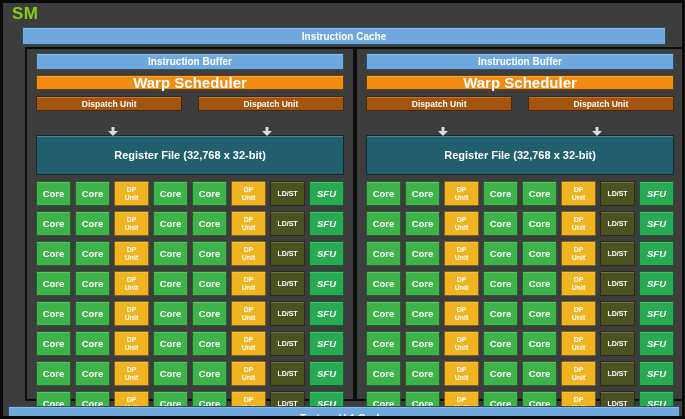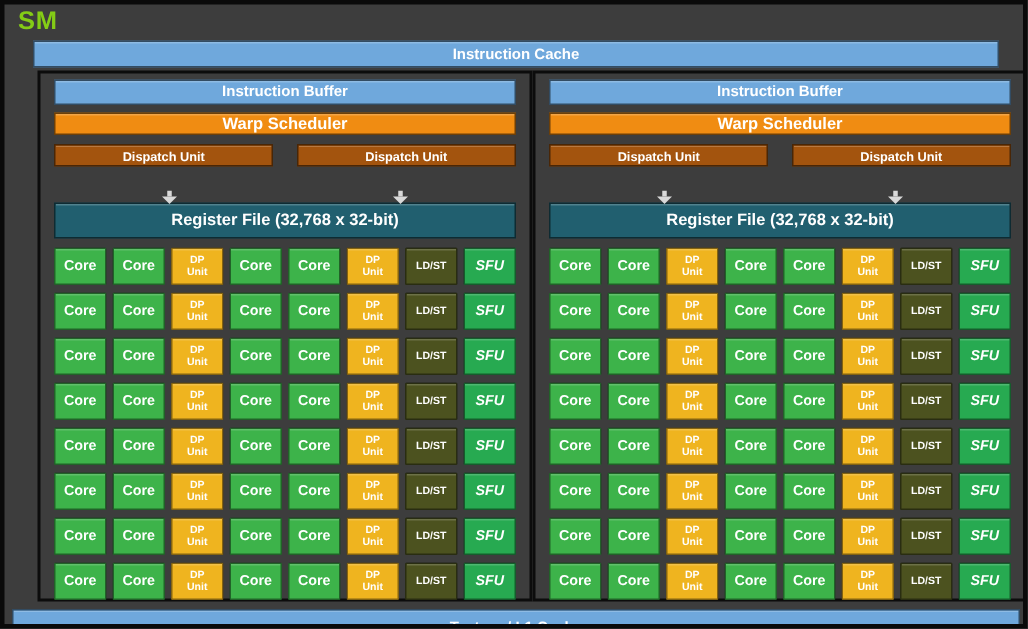--- a/index.html
+++ b/index.html
@@ -28,35 +28,35 @@
     position:absolute;left:16px;top:44px;width:672px;height:354px;
     display:flex;justify-content:center;
   }
   .partition{
     width:330px;height:354px;box-sizing:border-box;
     border:2px solid #0c0c0c;background:var(--bg,#3d3d3d);
     padding:4px 9px 6px 9px;
   }
   .instr-buffer{height:17px;font-size:10px;}
   .warp-scheduler{
-    height:15px;margin-top:5px;font-size:11px;
+    height:15px;margin-top:5px;font-size:15px;
     background:var(--orange,#f08c12);
   }
   .dispatch-row{
     margin-top:6px;height:30px;display:flex;justify-content:space-between;
   }
   .dispatch-unit{
     width:47.5%;height:15px;font-size:8.5px;
     background:var(--brown,#a3540e);
   }
   .arrow-row{height:9px;display:flex;}
   .arrow-cell{width:50%;display:flex;justify-content:center;align-items:flex-start;}
   .arrow-cell svg{display:block;margin-top:1px;}
   .register-file{
-    height:24px;font-size:11px;
+    height:40px;font-size:11px;
     background:var(--teal,#215f6f);
   }
   .core-grid{
     margin-top:6px;display:grid;
     grid-template-columns:repeat(8,1fr);
     gap:5px 4px;
   }
   .cell{
     height:25px;box-sizing:border-box;border:1px solid rgba(0,0,0,.45);
     border-radius:1px;display:flex;flex-direction:column;

